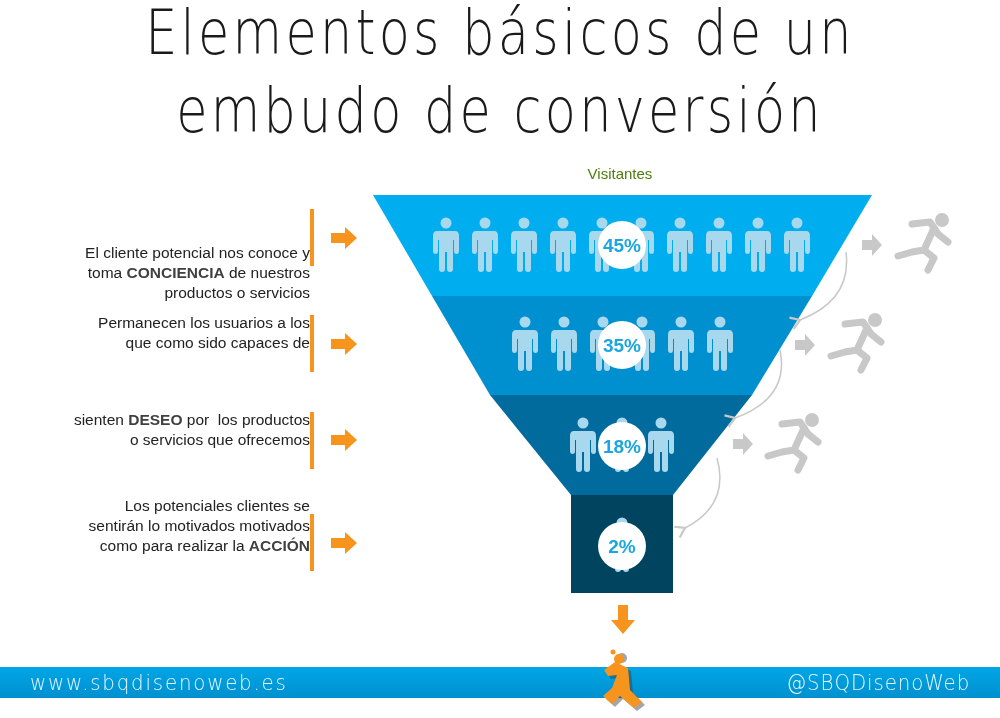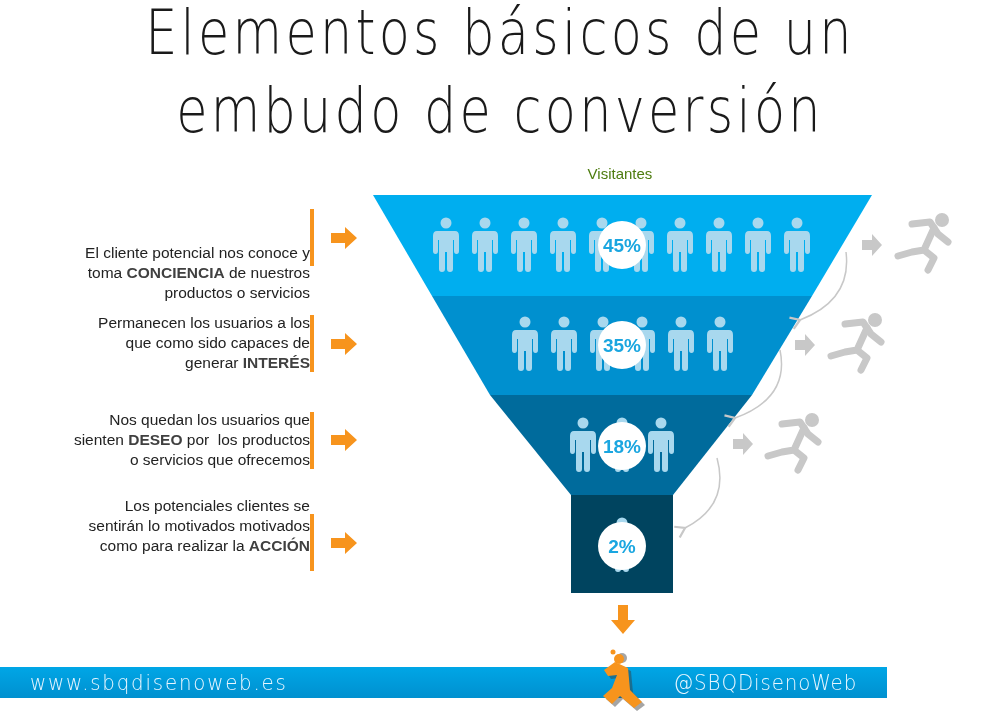--- a/index.html
+++ b/index.html
@@ -5,45 +5,43 @@
   html, body { margin:0; padding:0; background:#ffffff; }
   body { width:1000px; height:718px; position:relative; overflow:hidden; font-family:"Liberation Sans", sans-serif; }
   .title { position:absolute; left:0; width:1000px; text-align:center; font-family:"DejaVu Sans", sans-serif; font-weight:200; color:#1a1a1a; font-size:62px; letter-spacing:4px; transform:scaleX(0.82); transform-origin:center; line-height:1; }
   .title.l1 { top:2px; }
   .title.l2 { top:80px; }
   .visitors { position:absolute; top:165px; left:560px; width:120px; text-align:center; color:#4d7c0f; font-size:15px; }
   .stage-text { position:absolute; right:690px; width:300px; text-align:right; font-size:15.5px; line-height:20px; color:#222; }
   .stage-text b { font-weight:bold; color:#404040; }
   .stage-bar { position:absolute; left:310px; width:4px; background:#f7941d; height:57px; }
   svg { position:absolute; left:0; top:0; }
-  .footer { position:absolute; left:0; top:667px; width:887px; height:31px; background:linear-gradient(#00a6e6,#0090cf); }
+  .footer { position:absolute; left:0; top:667px; width:1000px; height:31px; background:linear-gradient(#00a6e6,#0090cf); }
   .footer .left { position:absolute; left:30px; top:3px; color:#e8f6ff; font-size:22px; letter-spacing:2px; font-family:"DejaVu Sans", sans-serif; font-weight:200; transform:scaleX(0.9); transform-origin:left; }
   .footer .right { position:absolute; right:30px; top:3px; color:#e8f6ff; font-size:22px; letter-spacing:1px; font-family:"DejaVu Sans", sans-serif; font-weight:200; transform:scaleX(0.9); transform-origin:right; }
   .pct { font-family:"Liberation Sans", sans-serif; font-weight:bold; font-size:19px; fill:#1aa6e0; }
 </style>
 </head>
 <body>
 
 <div class="title l1">Elementos básicos de un</div>
 <div class="title l2">embudo de conversión</div>
 
 <div class="visitors">Visitantes</div>
 
 <div class="stage-text" style="top:207px;margin-top:36px;">
   <div>El cliente potencial nos conoce y</div>
   <div><span>toma </span><b>CONCIENCIA</b><span> de nuestros</span></div>
   <div>productos o servicios</div>
 </div>
 <div class="stage-text" style="top:313px;">
   <div>Permanecen los usuarios a los</div>
   <div>que como sido capaces de</div>
-  <div><span>generar </span><b>INTERÉS</b></div>
 </div>
 <div class="stage-text" style="top:410px;">
-  <div>Nos quedan los usuarios que</div>
   <div><span>sienten </span><b>DESEO</b><span style="white-space:pre"> por  los productos</span></div>
   <div>o servicios que ofrecemos</div>
 </div>
 <div class="stage-text" style="top:496px;">
   <div>Los potenciales clientes se</div>
   <div>sentirán lo motivados motivados</div>
   <div><span>como para realizar la </span><b>ACCIÓN</b></div>
 </div>
 
 <div class="stage-bar" style="top:209px;"></div>

